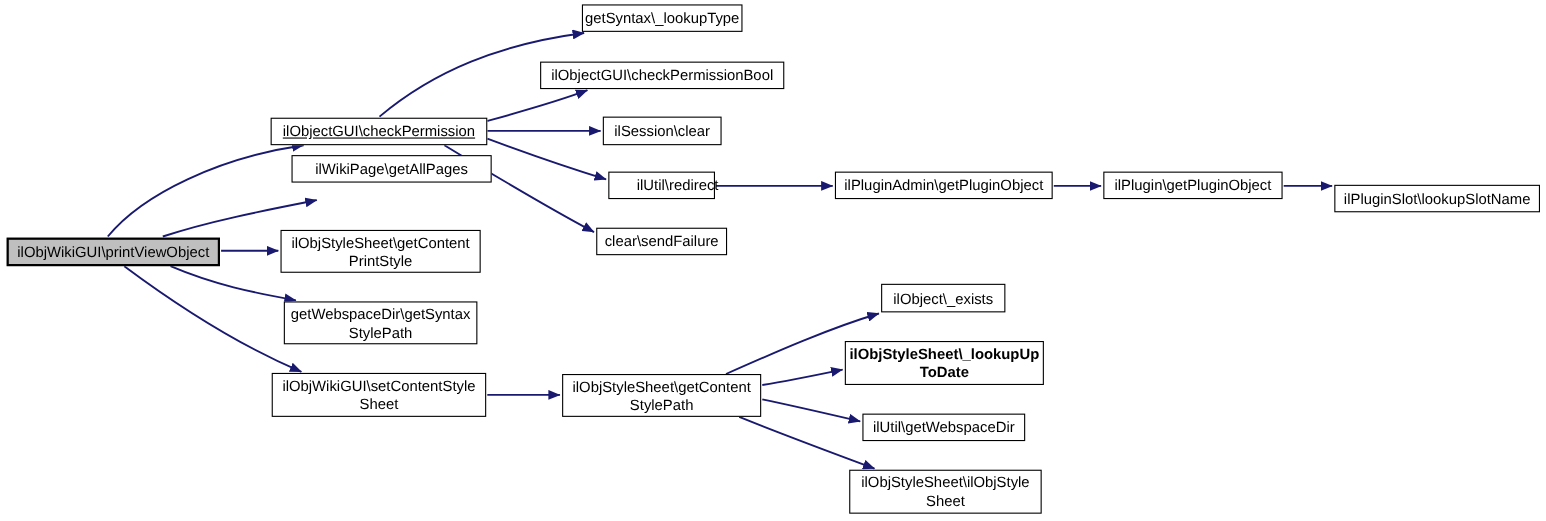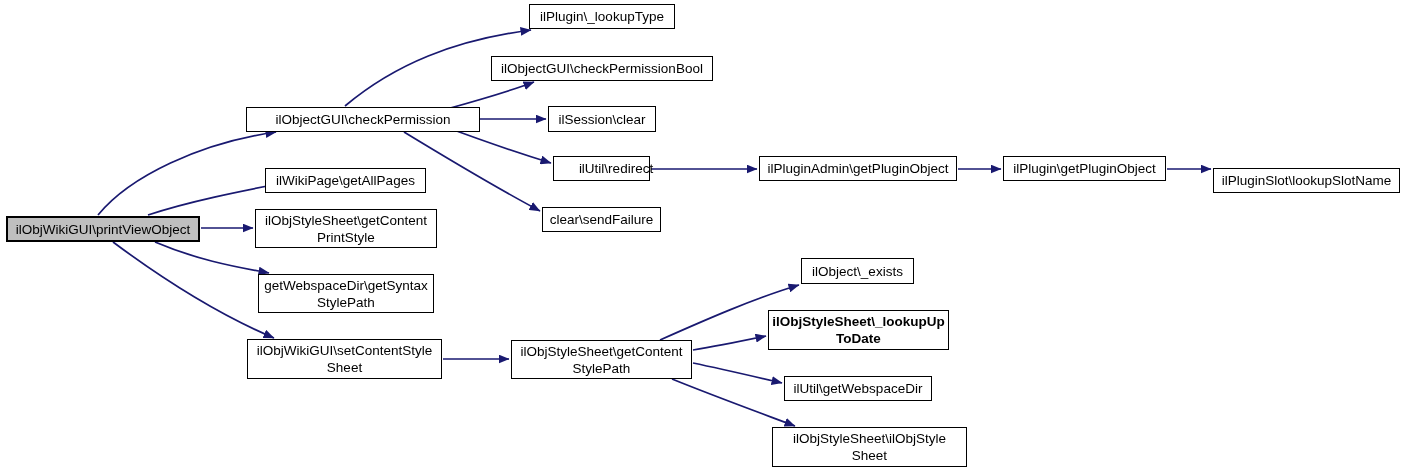--- a/index.html
+++ b/index.html
@@ -67,38 +67,38 @@
         <path d="M 1167 169 L 1211 169" fill="none" stroke="#191970" stroke-width="1.7" marker-end="url(#arrowhead)"></path>
         <path d="M 443 359 L 509 359" fill="none" stroke="#191970" stroke-width="1.7" marker-end="url(#arrowhead)"></path>
         <path d="M 660 340 C 705 320, 755 298, 799 285" fill="none" stroke="#191970" stroke-width="1.7" marker-end="url(#arrowhead)"></path>
         <path d="M 693 350 C 718 346, 742 341, 766 336" fill="none" stroke="#191970" stroke-width="1.7" marker-end="url(#arrowhead)"></path>
         <path d="M 693 363 C 722 369, 752 376, 782 383" fill="none" stroke="#191970" stroke-width="1.7" marker-end="url(#arrowhead)"></path>
         <path d="M 672 379 C 714 396, 755 411, 795 426" fill="none" stroke="#191970" stroke-width="1.7" marker-end="url(#arrowhead)"></path>
       </g>
   </svg>
   <div id="node-layer">
       <div class="node highlight" style="left: 6px; top: 216px; width: 194px; height: 26px;">ilObjWikiGUI\printViewObject</div>
-      <div class="node" style="left: 246px; top: 107px; width: 234px; height: 25px;">ilObjectGUI\checkPermission</div>
-      <div class="node" style="left: 529px; top: 4px; width: 146px; height: 25px;">ilPlugin\_lookupType</div>
+      <div class="node" style="left: 246px; top: 107px; width: 197px; height: 25px; text-decoration: underline;">ilObjectGUI\checkPermission</div>
+      <div class="node" style="left: 529px; top: 4px; width: 146px; height: 25px;">getSyntax\_lookupType</div>
       <div class="node" style="left: 491px; top: 56px; width: 222px; height: 25px;">ilObjectGUI\checkPermissionBool</div>
       <div class="node" style="left: 548px; top: 106px; width: 108px; height: 26px;">ilSession\clear</div>
       <div class="node" style="left: 553px; top: 156px; width: 97px; height: 25px; padding-left: 29px;">ilUtil\redirect</div>
       <div class="node" style="left: 542px; top: 207px; width: 119px; height: 25px;">clear\sendFailure</div>
-      <div class="node" style="left: 265px; top: 168px; width: 161px; height: 25px;">ilWikiPage\getAllPages</div>
+      <div class="node" style="left: 265px; top: 141px; width: 182px; height: 25px;">ilWikiPage\getAllPages</div>
       <div class="node" style="left: 255px; top: 209px; width: 182px; height: 39px;">ilObjStyleSheet\getContent
 PrintStyle</div>
       <div class="node" style="left: 258px; top: 274px; width: 176px; height: 39px;">getWebspaceDir\getSyntax
 StylePath</div>
       <div class="node" style="left: 247px; top: 339px; width: 195px; height: 40px;">ilObjWikiGUI\setContentStyle
 Sheet</div>
       <div class="node" style="left: 511px; top: 340px; width: 181px; height: 39px;">ilObjStyleSheet\getContent
 StylePath</div>
       <div class="node" style="left: 759px; top: 156px; width: 198px; height: 25px;">ilPluginAdmin\getPluginObject</div>
       <div class="node" style="left: 1003px; top: 156px; width: 163px; height: 25px;">ilPlugin\getPluginObject</div>
       <div class="node" style="left: 1213px; top: 156px; width: 187px; height: 25px; margin-top: 12px;">ilPluginSlot\lookupSlotName</div>
       <div class="node" style="left: 801px; top: 258px; width: 113px; height: 26px;">ilObject\_exists</div>
       <div class="node" style="left: 768px; top: 310px; width: 181px; height: 40px; font-weight: bold;">ilObjStyleSheet\_lookupUp
 ToDate</div>
       <div class="node" style="left: 784px; top: 376px; width: 148px; height: 25px;">ilUtil\getWebspaceDir</div>
-      <div class="node" style="left: 772px; top: 427px; width: 195px; height: 40px;">ilObjStyleSheet\ilObjStyle
+      <div class="node" style="left: 772px; top: 427px; width: 175px; height: 40px;">ilObjStyleSheet\ilObjStyle
 Sheet</div>
     </div>
 </div>
 
 </body></html>

